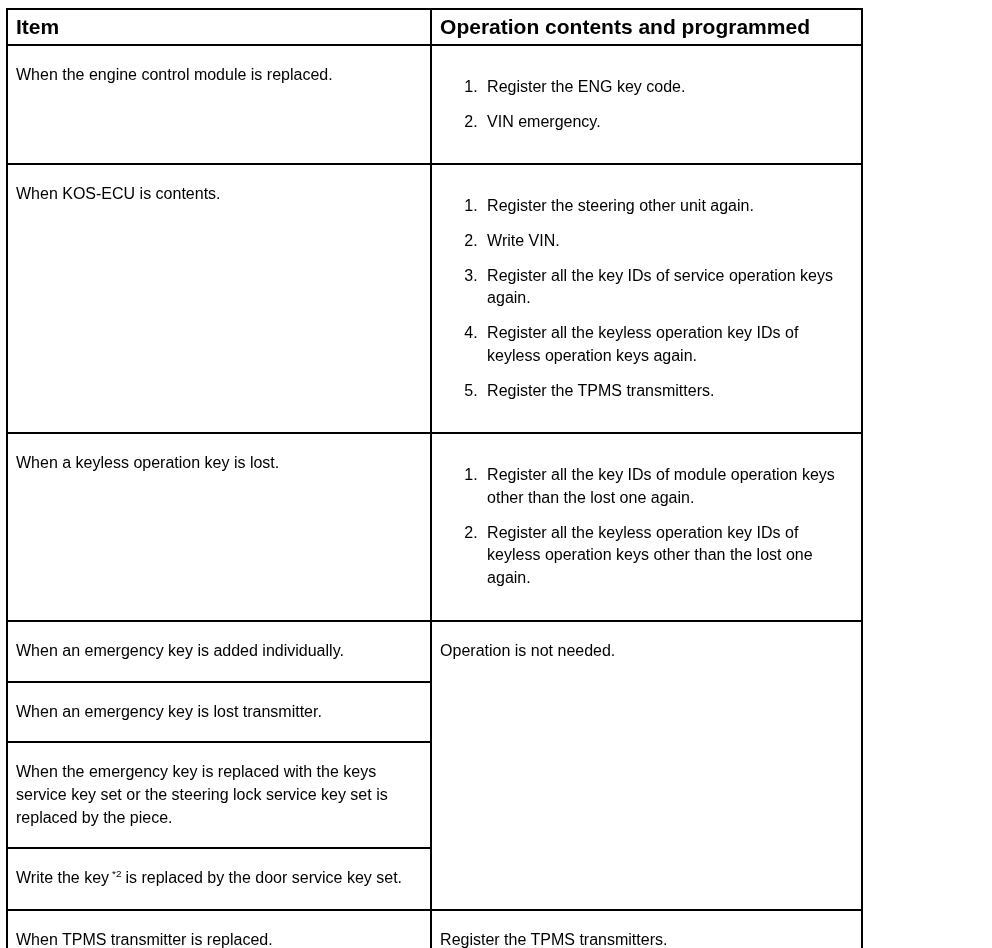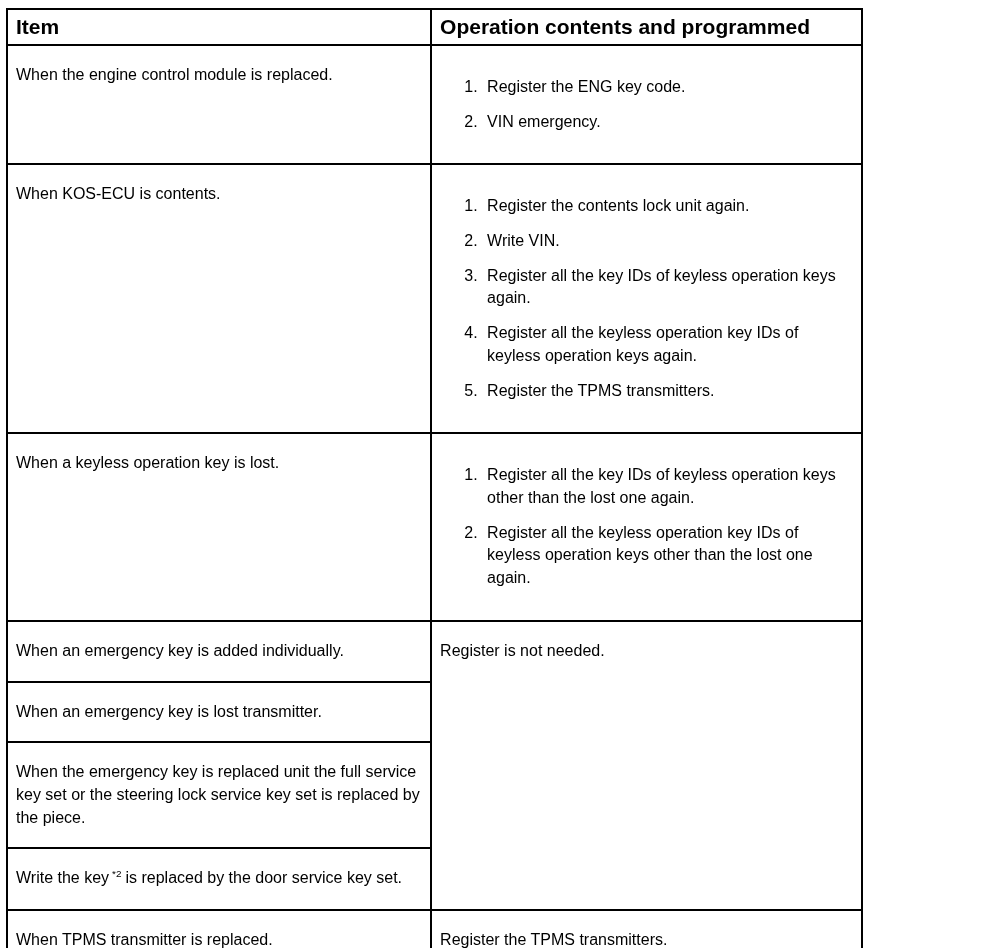--- a/index.html
+++ b/index.html
@@ -82,46 +82,46 @@
           <ol class="steps">
             <li>Register the ENG key code.</li>
             <li>VIN emergency.</li>
           </ol>
         </td>
       </tr>
       <tr>
         <td>When KOS-ECU is contents.</td>
         <td>
           <ol class="steps">
-            <li>Register the contents lock unit again.</li>
+            <li>Register the steering other unit again.</li>
             <li>Write VIN.</li>
-            <li>Register all the key IDs of keyless operation keys again.</li>
+            <li>Register all the key IDs of service operation keys again.</li>
             <li>Register all the keyless operation key IDs of keyless operation keys again.</li>
             <li>Register the TPMS transmitters.</li>
           </ol>
         </td>
       </tr>
       <tr>
         <td>When a keyless operation key is lost.</td>
         <td>
           <ol class="steps">
-            <li>Register all the key IDs of keyless operation keys other than the lost one again.</li>
+            <li>Register all the key IDs of module operation keys other than the lost one again.</li>
             <li>Register all the keyless operation key IDs of keyless operation keys other than the lost one again.</li>
           </ol>
         </td>
       </tr>
       <tr>
         <td>When an emergency key is added individually.</td>
-        <td rowspan="4">Register is not needed.</td>
+        <td rowspan="4">Operation is not needed.</td>
       </tr>
       <tr>
         <td>When an emergency key is lost transmitter.</td>
       </tr>
       <tr>
-        <td>When the emergency key is replaced unit the full service key set or the steering lock service key set is replaced by the piece.</td>
+        <td>When the emergency key is replaced with the keys service key set or the steering lock service key set is replaced by the piece.</td>
       </tr>
       <tr>
         <td>
           <span>Write the key</span><sup class="note-ref">*2</sup><span>is replaced by the door service key set.</span>
         </td>
       </tr>
       <tr>
         <td>When TPMS transmitter is replaced.</td>
         <td>Register the TPMS transmitters.</td>
       </tr>

